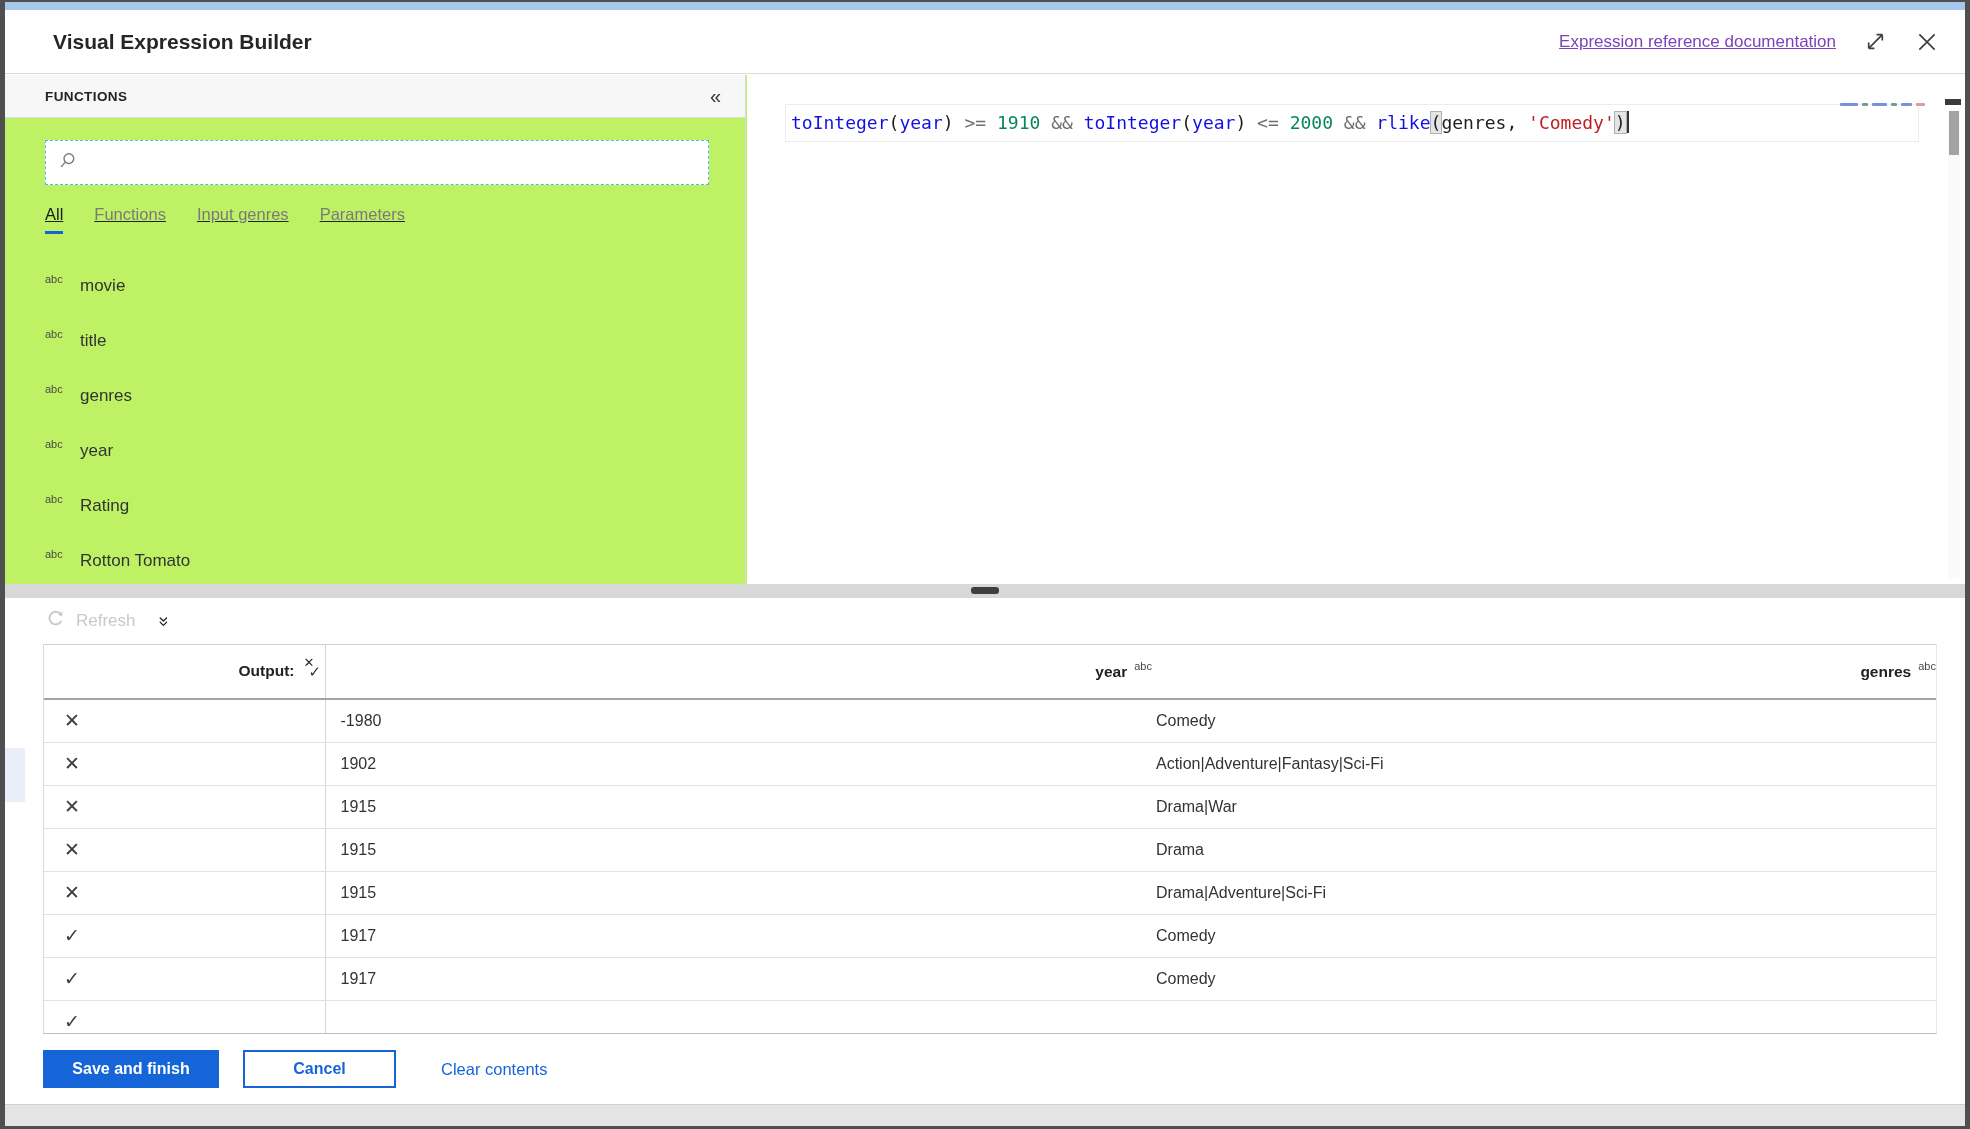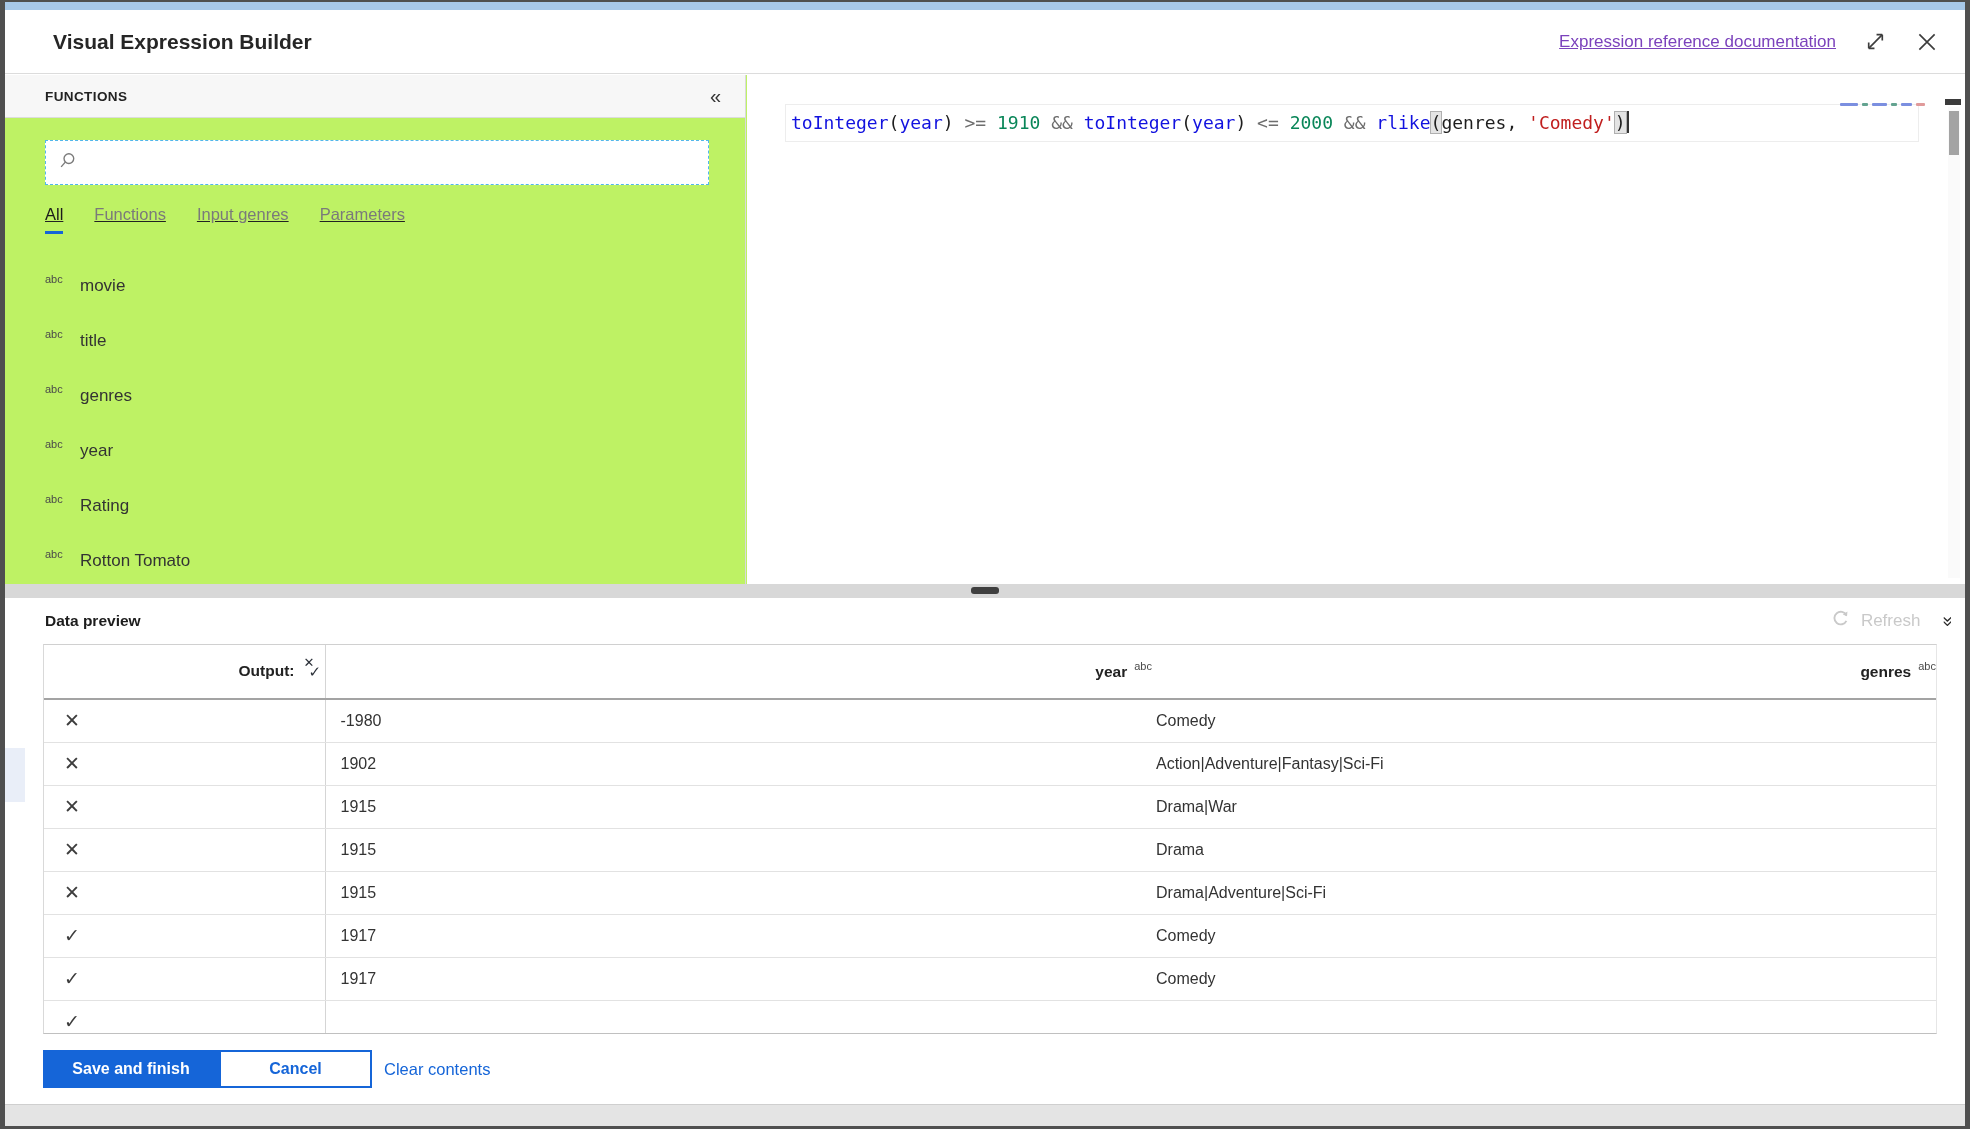--- a/index.html
+++ b/index.html
@@ -101,25 +101,25 @@
   .col-output { width:281px; border-right:1px solid #d5d5d5; padding-left:20px; }
   .col-year { width:827px; padding-left:15px; }
   .col-genres { padding-left:4px; }
   .type-sup { font-size:11px; font-weight:400; color:#4a4a4a; position:relative; top:-7px; margin-left:7px; }
   .mark { font-size:19px; color:#3d3d3d; }
   .output-toggle { display:inline-block; position:relative; width:24px; height:22px; vertical-align:middle; margin-left:6px; color:#2b3038; }
   .output-toggle .ot-x { position:absolute; top:-6px; left:3px; font-size:13px; font-weight:400; }
   .output-toggle .ot-v { position:absolute; top:2px; left:8px; font-size:15px; font-weight:400; }
 
   
-  .footer { position:absolute; top:1032px; left:0; right:0; height:70px; display:flex; align-items:center; padding-left:38px; gap:0; background:#fff; }
+  .footer { position:absolute; top:1032px; left:0; right:0; height:70px; display:flex; align-items:center; padding-left:38px; gap:24px; background:#fff; }
   .btn { height:38px; font-size:16px; font-weight:700; cursor:pointer; font-family:"Liberation Sans", sans-serif; }
   .btn-primary { width:176px; background:var(--accent,#1565d8); color:#fff; border:1px solid var(--accent,#1565d8); }
   .btn-secondary { width:153px; background:#fff; color:var(--accent,#1565d8); border:2px solid var(--accent,#1565d8); }
-  .link-clear { font-size:16.5px; color:var(--accent,#1565d8); margin-left:12px; cursor:pointer; font-weight:400; }
+  .link-clear { font-size:16.5px; color:var(--accent,#1565d8); margin-left:21px; cursor:pointer; font-weight:400; }
 
   .bottom-strip { position:absolute; top:1102px; left:0; right:0; bottom:0; background:#e4e4e4; border-top:1px solid #cfcfcf; }
 </style>
 </head>
 <body>
 
 <div class="window">
   <div class="top-strip"></div>
 
   <div class="titlebar">
@@ -205,21 +205,20 @@
         <div class="thumb"></div>
       </div>
     </section>
   </div>
 
   <div class="splitter">
     <div class="handle"></div>
   </div>
 
   <div class="preview-bar">
-    <span class="preview-title">Data preview</span>
     <div class="preview-actions">
       <span class="refresh-btn">
         <span>
           <svg width="21" height="21" viewBox="0 0 20 20" fill="none">
             <path d="M15.6 12.2 A6 6 0 1 1 15.6 7" stroke="#c9c9c9" stroke-width="1.8"></path>
             <path d="M16.6 3.4 L16.2 7.8 L12.2 6.2 Z" fill="#c9c9c9"></path>
           </svg>
         </span>
         <span>Refresh</span>
       </span>

